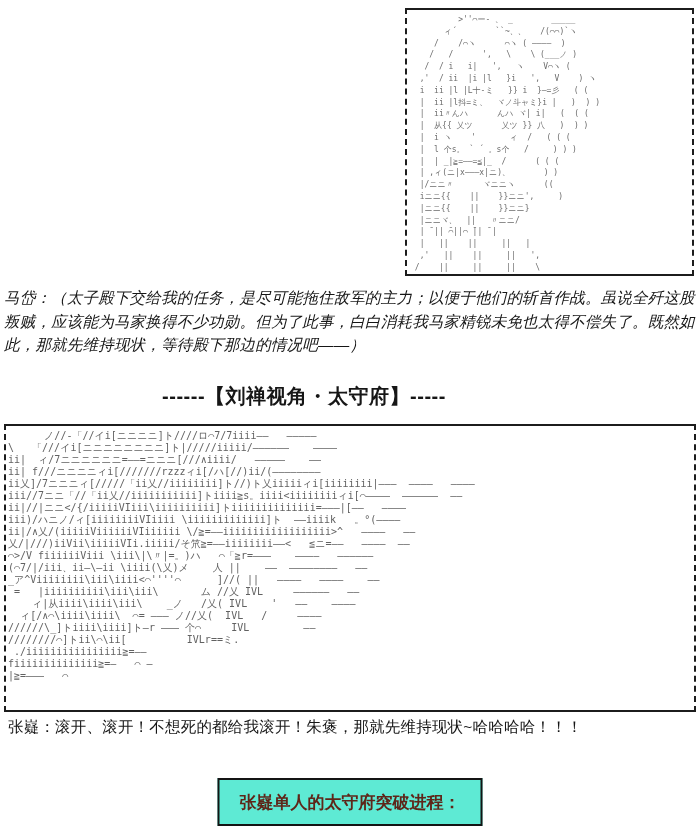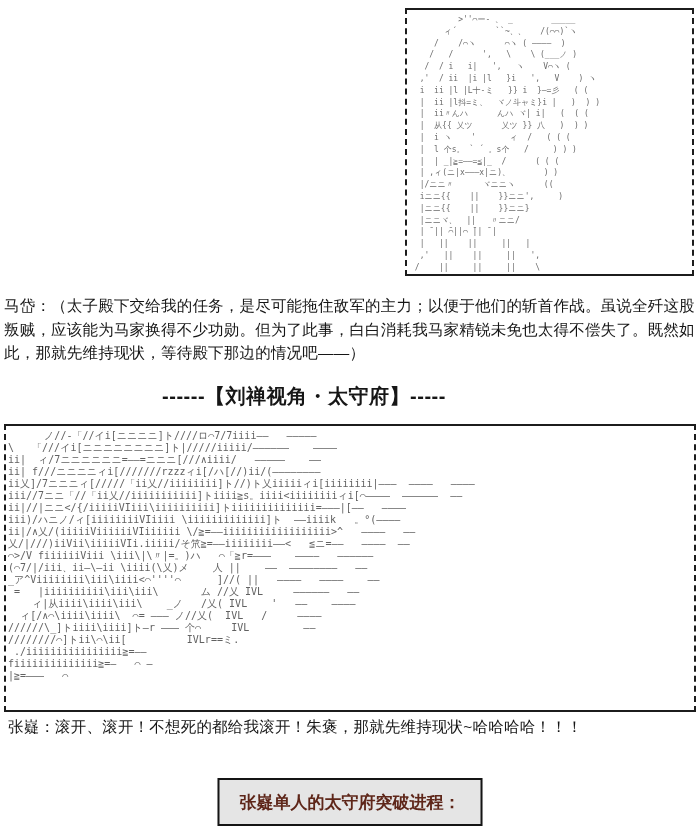--- a/index.html
+++ b/index.html
@@ -11,23 +11,23 @@
   .aa {
     font-family:"DejaVu Sans Mono", monospace;
     color:#6b6b6b; white-space:pre; overflow:hidden;
   }
   .portrait-box {
     position:absolute; left:405px; top:8px; width:289px; height:268px;
     border:2px #1c1c1c; border-style:solid dashed; background:#fff; overflow:hidden;
   }
   .portrait-box .aa { font-size:8px; line-height:11.8px; padding:4px 3px; }
   .madai-paragraph {
-    position:absolute; left:4px; top:294px; width:694px;
+    position:absolute; left:4px; top:286px; width:694px;
     font-size:15.5px; line-height:23.5px; letter-spacing:0.2px;
-    white-space:pre-wrap; word-break:break-all;
+    white-space:pre-wrap; word-break:break-all;font-style:italic;
   }
   .scene-header {
     position:absolute; left:0; top:383px; width:608px; text-align:center;
     font-size:20px; font-weight:bold; letter-spacing:0.5px;
   }
   .scene-box {
     position:absolute; left:4px; top:424px; width:692px; height:288px;
     border:2px #1c1c1c; border-style:solid dashed; background:#fff; overflow:hidden;
   }
   .scene-box .aa { font-size:10px; line-height:12px; padding:4px 2px; color:#616161; }
@@ -97,17 +97,17 @@
   ィ[/∧⌒\iiii\iiii\  ⌒= ――― ノ//乂(  IVL   /     ――――
 //////\_]トiiii\iiii]ト―r ――― 个⌒     IVL         ――
 ////////⌒]トii\⌒\ii[          IVLr==ミ.
  ./iiiiiiiiiiiiiiii≧=――
 fiiiiiiiiiiiiii≧=―   ⌒ ―
 |≧=―――   ⌒</pre>
   </div>
 
   <p class="zhangni-line">张嶷：滚开、滚开！不想死的都给我滚开！朱褒，那就先维持现状~哈哈哈哈！！！</p>
 
-  <div class="progress-box" style="background: #e5e5e5; border-color: rgb(20, 20, 20);">
+  <div class="progress-box" style="background: #5eead4; border-color: rgb(20, 20, 20);">
     <span class="progress-label" style="color: rgb(94, 38, 25);">张嶷单人的太守府突破进程：</span>
   </div>
 
 </div>
 
 </body></html>

